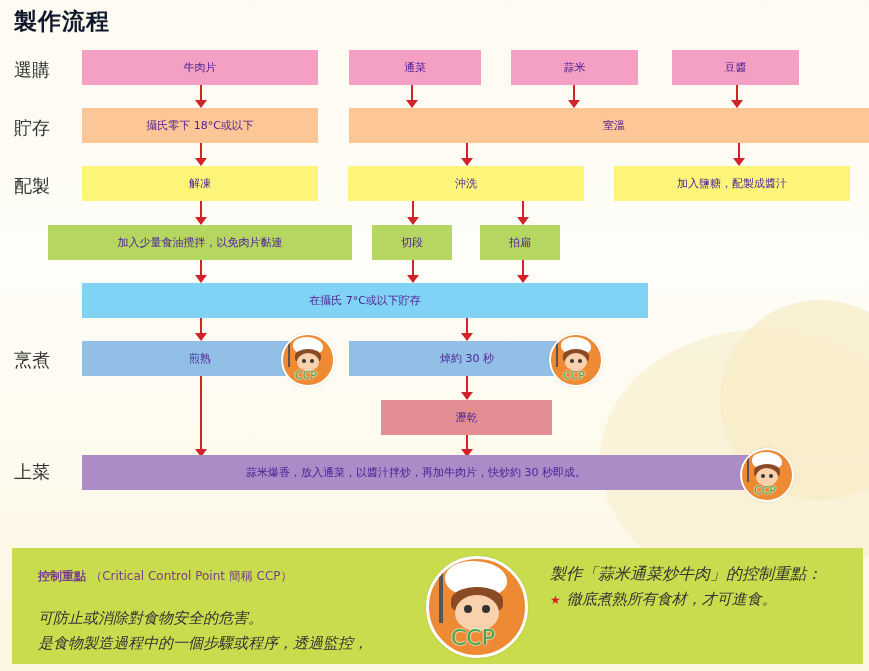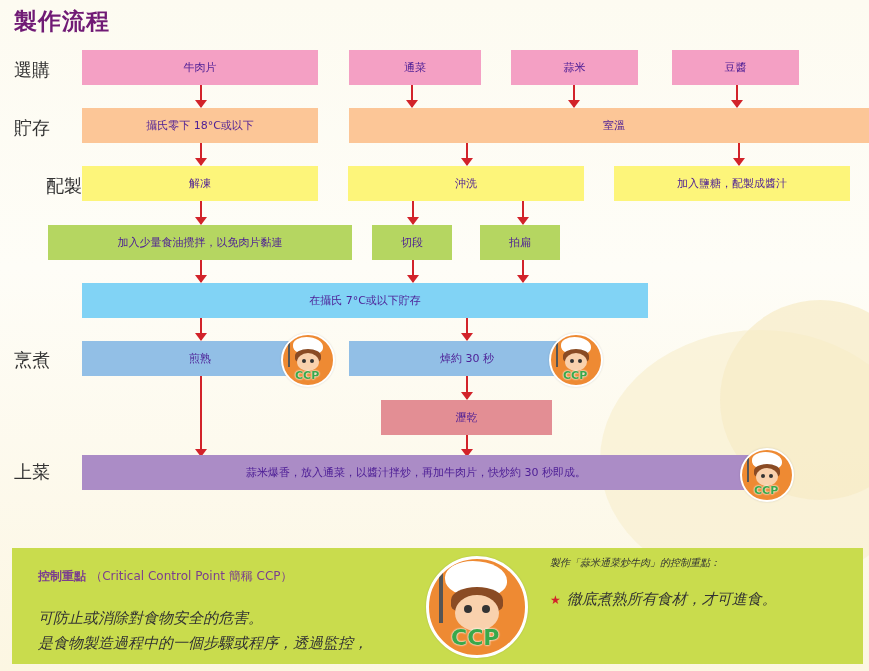--- a/index.html
+++ b/index.html
@@ -5,21 +5,21 @@
   html, body { margin:0; padding:0; }
   body {
     width:869px; height:671px; position:relative; overflow:hidden;
     background: linear-gradient(180deg, #fdfbf1 0%, #fefdf7 40%, #fcf6e2 100%);
     font-family: "DejaVu Sans", "Liberation Sans", sans-serif;
     color:#333;
   }
   .bg-blob { position:absolute; border-radius:50%; background:#f8efd0; opacity:.7; }
   .title {
     position:absolute; left:14px; top:6px; font-size:23px; font-weight:bold;
-    color:#701a75; letter-spacing:1px;
+    color:#0f172a; letter-spacing:1px;
   }
   .row-label { position:absolute; left:14px; font-size:18px; color:#333; }
   .box {
     position:absolute; height:35px; display:flex; align-items:center; justify-content:center;
     font-size:11px; color:#4c1d95; white-space:nowrap;
   }
   .pink { background:#f4a0c4; }
   .orange { background:#fcc697; }
   .yellow { background:#fdf57a; }
   .green { background:#b5d661; }
@@ -35,42 +35,42 @@
   }
   .ccp-badge {
     position:absolute; border-radius:50%; background:#ee8a33;
     border:2px solid #fff; box-shadow:0 0 2px rgba(0,0,0,.15); overflow:hidden;
   }
   .ccp-badge .hat { position:absolute; background:#fff; border-radius:45% 55% 40% 50%; }
   .ccp-badge .face { position:absolute; background:#f9d1ad; border-radius:50%; }
   .ccp-badge .hair { position:absolute; background:#8a4b24; border-radius:50% 50% 30% 30%; }
   .ccp-badge .eye { position:absolute; background:#333; border-radius:50%; }
   .ccp-badge .spatula { position:absolute; background:#555; }
-  .ccp-badge .ccp-text { position:absolute; color:#3aa84a; font-weight:bold; font-family:"DejaVu Sans", sans-serif; text-shadow:0 0 2px #fff, 0 0 2px #fff; }
+  .ccp-badge .ccp-text { position:absolute; color:#3aa84a; font-weight:normal; font-family:"DejaVu Sans", sans-serif; text-shadow:0 0 2px #fff, 0 0 2px #fff; }
   .panel {
     position:absolute; left:12px; top:548px; width:851px; height:116px; background:#c9dc4d;
   }
   .panel-heading { position:absolute; left:26px; top:20px; font-size:12px; color:#7b3e8e; font-weight:bold; }
   .panel-heading .en { font-weight:normal; }
   .panel-desc { position:absolute; left:26px; top:58px; font-size:15px; font-style:italic; color:#333; line-height:25px; }
-  .panel-right-title { position:absolute; left:538px; top:8px; font-size:10px; font-style:italic; color:#333; }
+  .panel-right-title { position:absolute; left:538px; top:16px; font-size:16px; font-style:italic; color:#333; }
   .panel-right-item { position:absolute; left:538px; top:42px; font-size:15px; font-style:italic; color:#333; }
   .star { color:#d2232a; font-style:normal; font-size:12px; margin-right:6px; }
 </style>
 </head>
 <body>
 
 <div class="bg-blob" style="left:600px; top:330px; width:320px; height:260px;"></div>
 <div class="bg-blob" style="left:720px; top:300px; width:200px; height:200px; background:#f6ebc6;"></div>
 
 <div class="title">製作流程</div>
 
 <div class="row-label" style="top:58px;">選購</div>
 <div class="row-label" style="top:116px;">貯存</div>
-<div class="row-label" style="top:174px;margin-left:32px;">配製</div>
+<div class="row-label" style="top:174px;">配製</div>
 <div class="row-label" style="top:348px;">烹煮</div>
 <div class="row-label" style="top:460px;">上菜</div>
 
 <div class="box pink" style="left:82px; top:50px; width:236px;">牛肉片</div>
 <div class="box pink" style="left:349px; top:50px; width:132px;">通菜</div>
 <div class="box pink" style="left:511px; top:50px; width:127px;">蒜米</div>
 <div class="box pink" style="left:672px; top:50px; width:127px;">豆醬</div>
 
 <div class="arrow" style="left:200px; top:85px; height:22px;"></div>
 <div class="arrow" style="left:411px; top:85px; height:22px;"></div>

